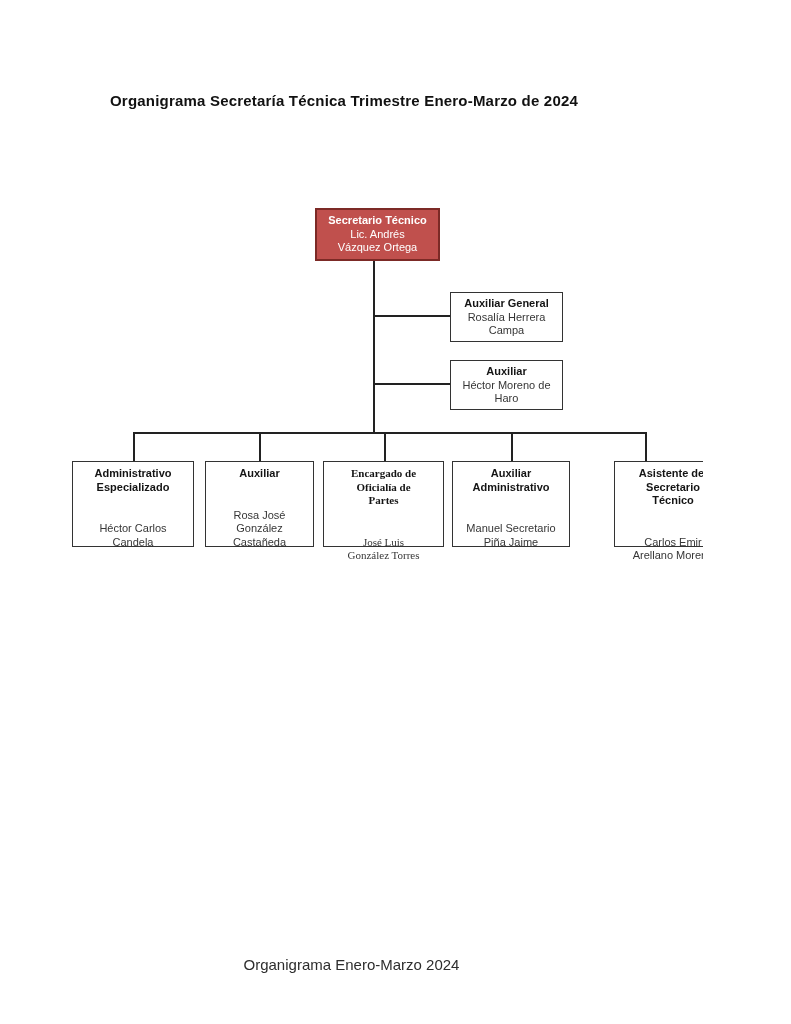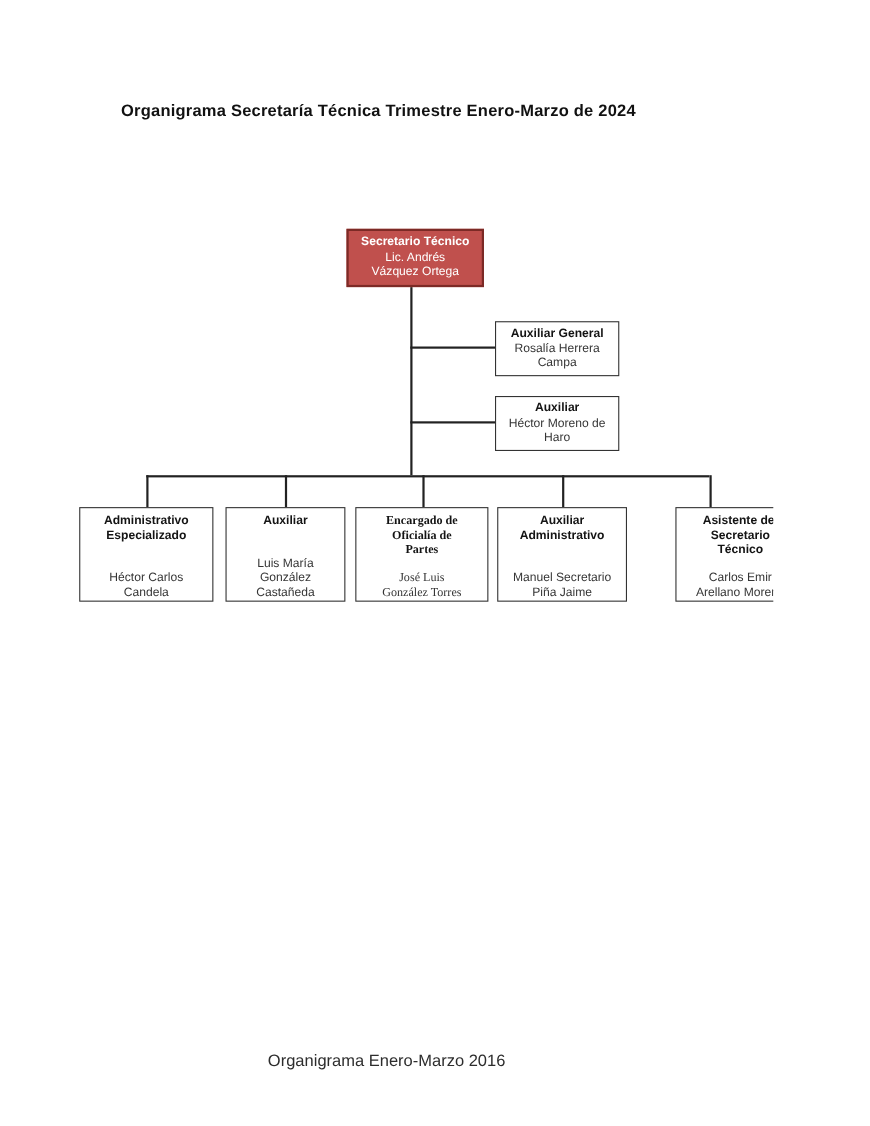--- a/index.html
+++ b/index.html
@@ -64,21 +64,22 @@
   }
   .node.root .node-title {
     color: var(--root-text, #ffffff);
   }
   .node.side {
     padding-top: 4px;
     justify-content: flex-start;
   }
   .node.leaf {
     padding-top: 5px;
-    justify-content: space-between;
+    justify-content: flex-start;
+    gap: 28px;
   }
   .line {
     position: absolute;
     background: var(--connector, #222222);
   }
   .line.v { width: 1.5px; }
   .line.h { height: 1.5px; }
 </style>
 </head>
 <body>
@@ -115,21 +116,21 @@
   </div>
 
   <div class="node leaf" style="left:72px; top:461px; width:122px; height:86px;">
     <div class="node-title">Administrativo
 Especializado</div>
     <div class="node-person">Héctor Carlos
 Candela</div>
   </div>
   <div class="node leaf" style="left:205px; top:461px; width:109px; height:86px;">
     <div class="node-title">Auxiliar</div>
-    <div class="node-person">Luis María
+    <div class="node-person">Rosa José
 González
 Castañeda</div>
   </div>
   <div class="node leaf" style="left:323px; top:461px; width:121px; height:86px;font-family:Liberation Serif, serif;">
     <div class="node-title">Encargado de
 Oficialía de
 Partes</div>
     <div class="node-person">José Luis
 González Torres</div>
   </div>
@@ -140,15 +141,15 @@
 Piña Jaime</div>
   </div>
   <div class="node leaf" style="left:614px; top:461px; width:118px; height:86px;">
     <div class="node-title">Asistente del
 Secretario
 Técnico</div>
     <div class="node-person">Carlos Emir
 Arellano Moreno</div>
   </div>
 
-  <div class="doc-footer">Organigrama Enero-Marzo 2016</div>
+  <div class="doc-footer">Organigrama Enero-Marzo 2024</div>
 
 </div>
 
 </body></html>

